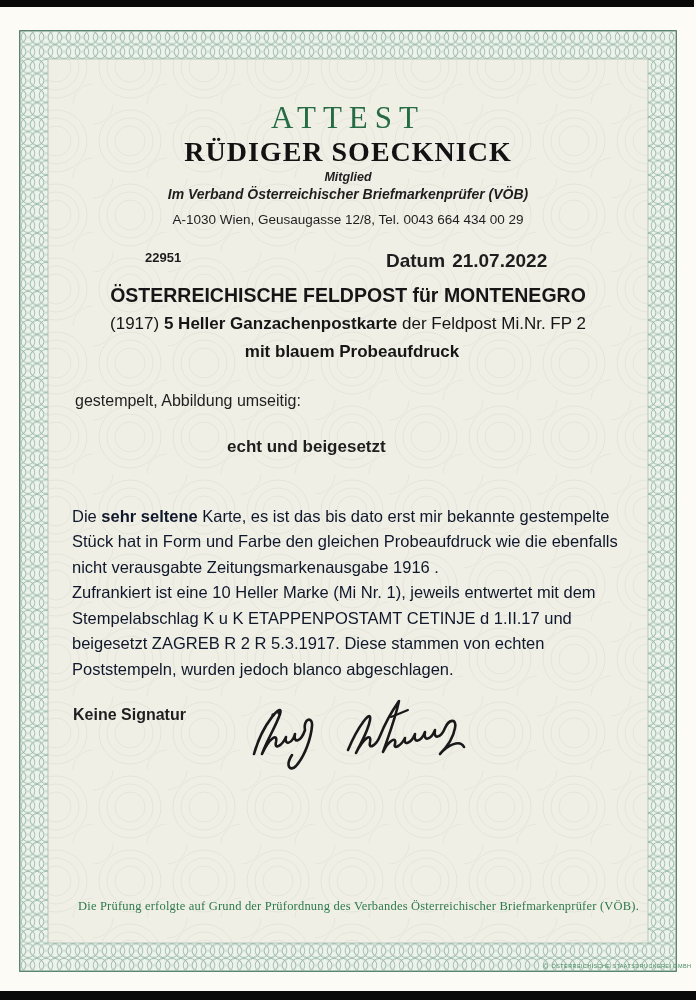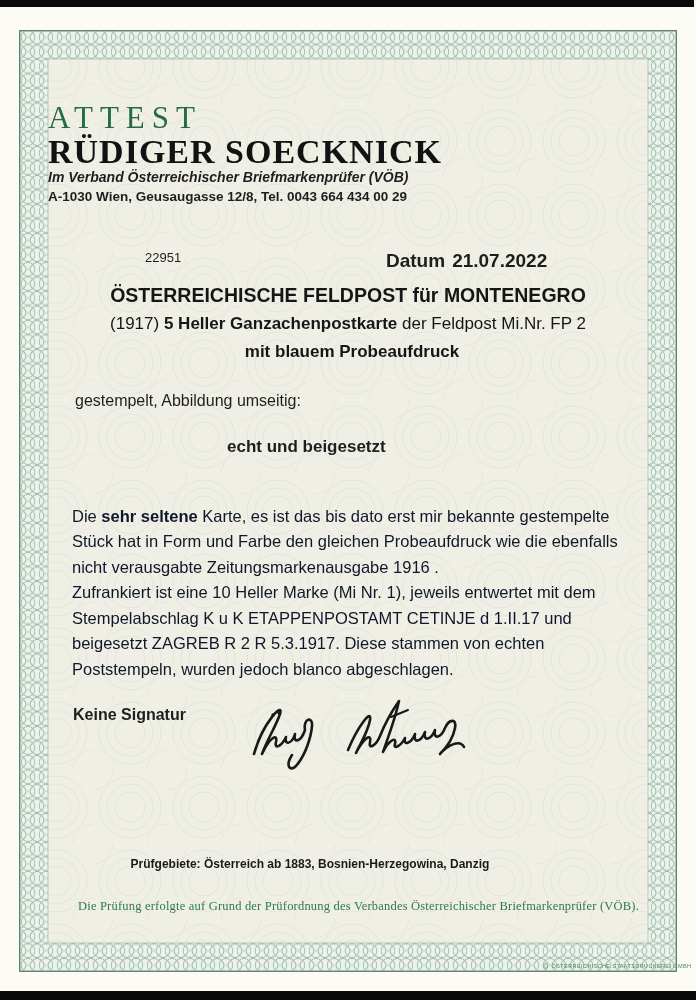--- a/index.html
+++ b/index.html
@@ -5,34 +5,34 @@
   html,body{margin:0;padding:0;background:#888;}
   .page{
     position:relative;width:696px;height:1000px;margin:0 auto;
     background:#fcfbf6;overflow:hidden;
     font-family:"Liberation Sans",sans-serif;color:#1e1e1e;
   }
   .bar-top{position:absolute;left:0;top:0;width:694px;height:7px;background:#0a0a0a;}
   .bar-bottom{position:absolute;left:0;bottom:0;width:696px;height:9px;background:#0a0a0a;}
   .frame-svg{position:absolute;left:19px;top:30px;}
 
-  .header{position:absolute;left:48px;top:101px;width:600px;text-align:left;}
+  .header{position:absolute;left:48px;top:101px;width:600px;text-align:center;}
   .attest{
     font-family:"Liberation Serif",serif;font-size:31px;line-height:34px;
     color:var(--attest-green,#256b43);letter-spacing:7px;font-weight:400;
   }
   .expert-name{
-    font-family:"Liberation Serif",serif;font-size:34px;line-height:30px;
+    font-family:"Liberation Serif",serif;font-size:28px;line-height:30px;
     font-weight:700;letter-spacing:1px;color:#121212;margin-top:2px;
   }
   .mitglied{font-size:12.5px;font-style:italic;font-weight:700;margin-top:3px;}
   .assoc{font-size:14px;font-style:italic;font-weight:700;margin-top:2px;}
-  .addr{font-size:13.5px;font-weight:700;margin-top:4px;}
+  .addr{font-size:13.5px;font-weight:400;margin-top:10px;}
 
-  .cert-no{position:absolute;left:145px;top:250px;font-size:13px;font-weight:400;text-align:right;}
+  .cert-no{position:absolute;left:145px;top:250px;font-size:13px;font-weight:700;text-align:right;}
   .date-row{position:absolute;left:386px;top:250px;font-size:19px;font-weight:600;}
   .date-row .gap{display:inline-block;width:7px;}
 
   .subject{position:absolute;left:48px;top:284px;width:600px;text-align:center;color:#161616;}
   .subject-l1{font-size:19.5px;font-weight:700;}
   .subject-l2{font-size:17px;margin-top:7px;}
   .subject-l3{font-size:17px;font-weight:700;margin-top:8px;padding-left:8px;}
   .b{font-weight:700;}
 
   .gestempelt{position:absolute;left:75px;top:392px;font-size:16px;}
@@ -89,20 +89,21 @@
     </defs>
     <rect x="0.75" y="0.75" width="656.5" height="940.5" fill="#eef2ec" stroke="#41705a" stroke-width="1.2"></rect>
     <rect x="1.5" y="1.5" width="655" height="939" fill="url(#gui)"></rect>
     <rect x="29" y="29" width="600" height="884" fill="#f0efe6" stroke="#a9bfae" stroke-width="0.8"></rect>
     <rect x="29" y="29" width="600" height="884" fill="url(#ros)" opacity="0.42"></rect>
   </svg>
 
   <div class="header">
     <div class="attest">ATTEST</div>
     <div class="expert-name">RÜDIGER SOECKNICK</div>
+    <div class="mitglied">Mitglied</div>
     <div class="assoc">Im Verband Österreichischer Briefmarkenprüfer (VÖB)</div>
     <div class="addr">A-1030 Wien, Geusaugasse 12/8, Tel. 0043 664 434 00 29</div>
   </div>
 
   <div class="cert-no">22951</div>
   <div class="date-row">
     <span>Datum</span><span class="gap"></span><span>21.07.2022</span>
   </div>
 
   <div class="subject">
@@ -130,19 +131,18 @@
       <path d="M6 62 C15 30 36 9 32 22 C28 34 18 50 14 62 C22 45 30 41 28 50 C26 58 34 54 38 45 C36 54 44 52 47 42 C45 52 53 50 57 38 C55 26 65 24 64 34 C63 46 57 64 48 74 C42 80 37 74 44 63"></path>
       <path d="M100 58 C110 34 124 16 122 28 C120 40 112 52 108 61 C116 45 124 41 122 50 C120 58 128 54 132 44 C140 24 149 12 151 9 C147 28 139 48 135 60 C141 48 149 44 147 52 C145 58 153 54 157 46 C155 54 163 52 167 42 C165 52 173 50 177 40 C175 50 183 48 187 38 C185 48 193 46 197 36 C201 27 209 26 207 36 C205 47 198 56 192 62 C200 53 212 47 216 55"></path>
       <path d="M143 25 L160 18" stroke-width="2"></path>
     </g>
     <g fill="#191919">
       <circle cx="25" cy="23" r="1.7"></circle>
       <circle cx="31" cy="21" r="1.7"></circle>
     </g>
   </svg>
 
-  <div class="pruefgebiete">Prüfgebiete: Österreich ab 1883, Bosnien-Herzegowina, Danzig</div>
   <div class="legal">Die Prüfung erfolgte auf Grund der Prüfordnung des Verbandes Österreichischer Briefmarkenprüfer (VÖB).</div>
   <div class="imprint">
     <span class="c">©</span><span>Österreichische Staatsdruckerei GmbH</span>
   </div>
 
 </div>
 
 </body></html>

